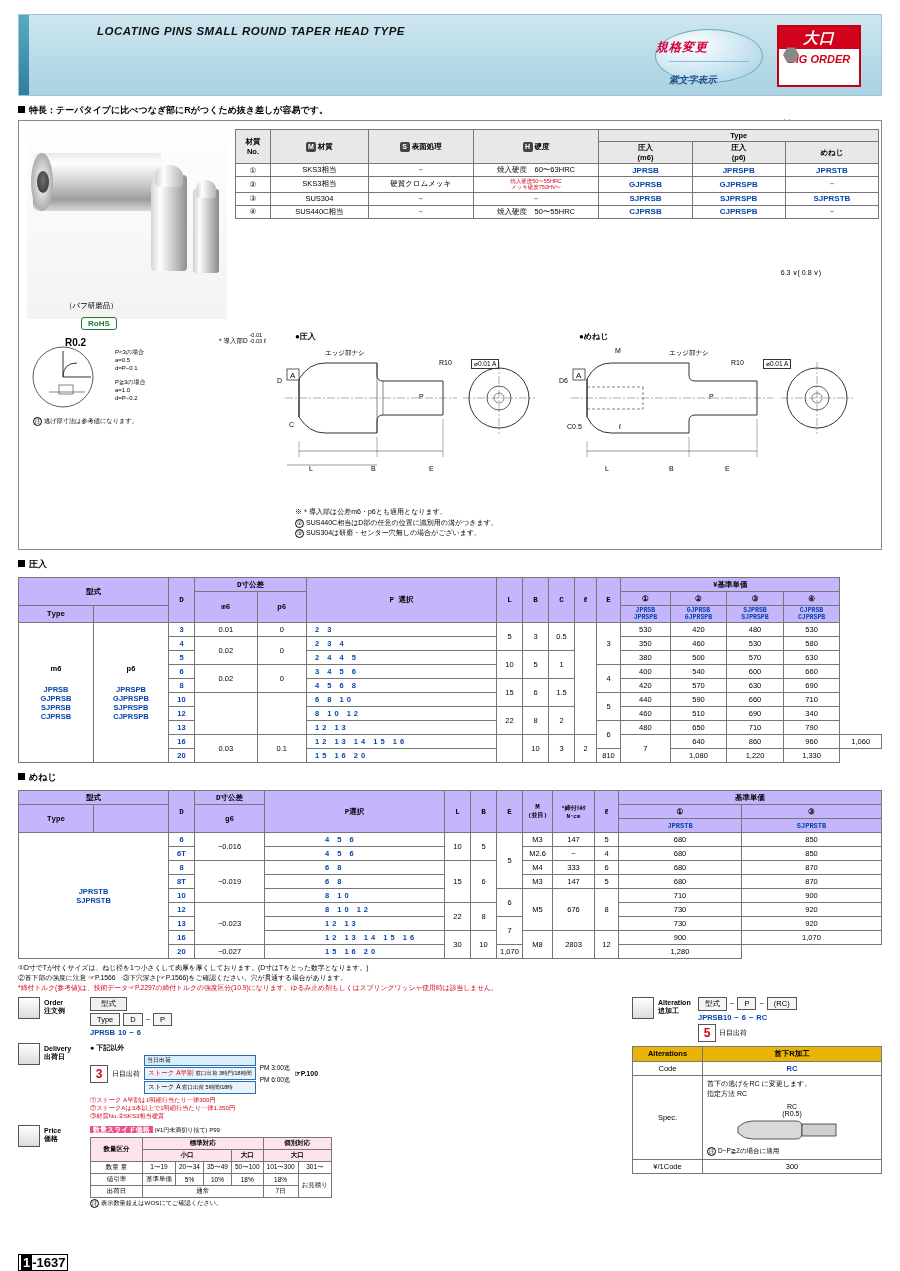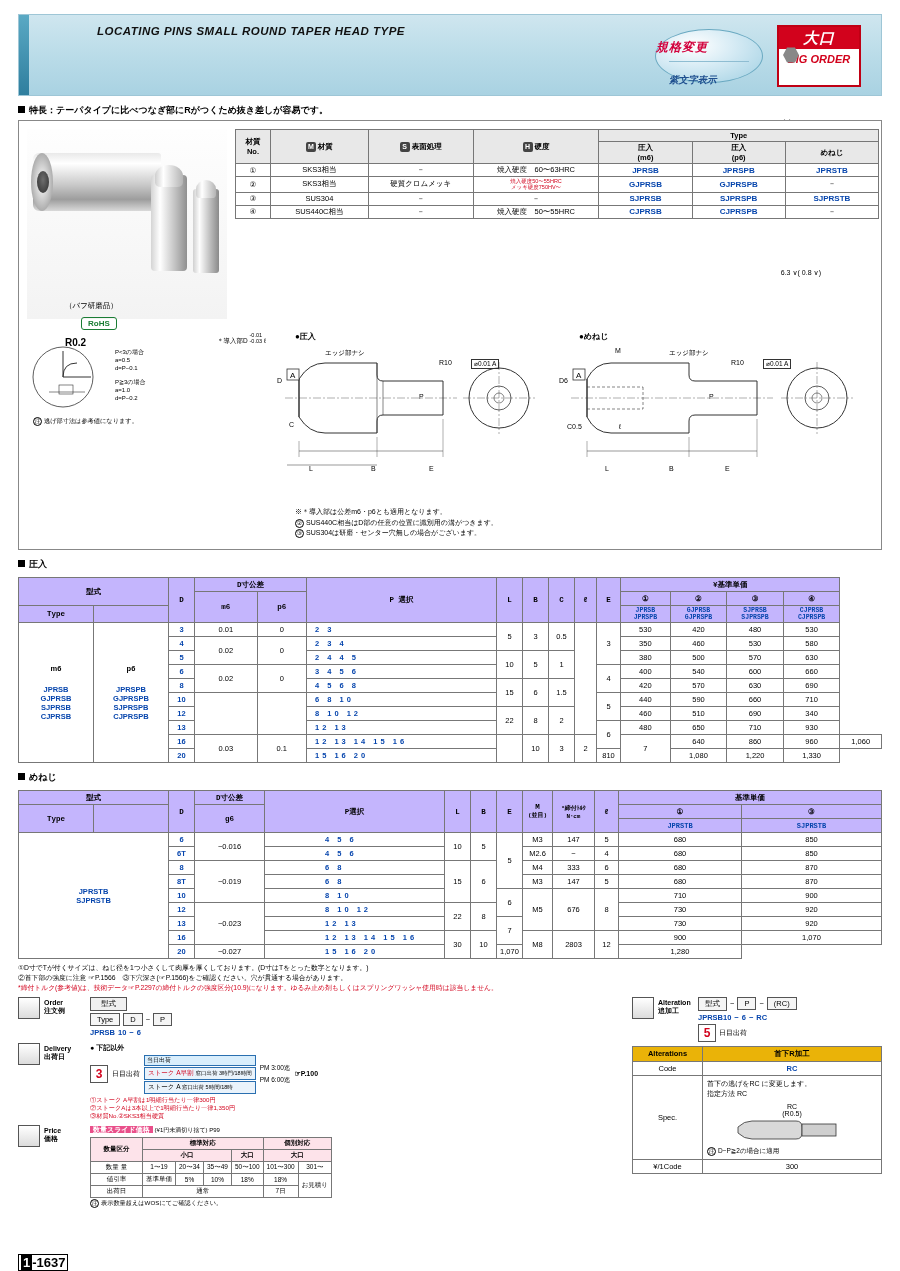--- a/index.html
+++ b/index.html
@@ -550,21 +550,21 @@
       <td>690</td>
       <td>340</td>
     </tr>
     <tr>
       <td class="blue">13</td>
       <td class="psel" style="text-align:left;padding-left:8px">12  13</td>
       <td rowspan="2">6</td>
       <td>480</td>
       <td>650</td>
       <td>710</td>
-      <td>930</td>
+      <td>790</td>
     </tr>
     <tr>
       <td class="blue">16</td>
       <td rowspan="2">0.03</td>
       <td rowspan="2">0.1</td>
       <td class="psel" style="text-align:left;padding-left:8px">12  13  14  15  16</td>
       <td rowspan="2"></td>
       <td rowspan="2">10</td>
       <td rowspan="2">3</td>
       <td rowspan="2">2</td>

